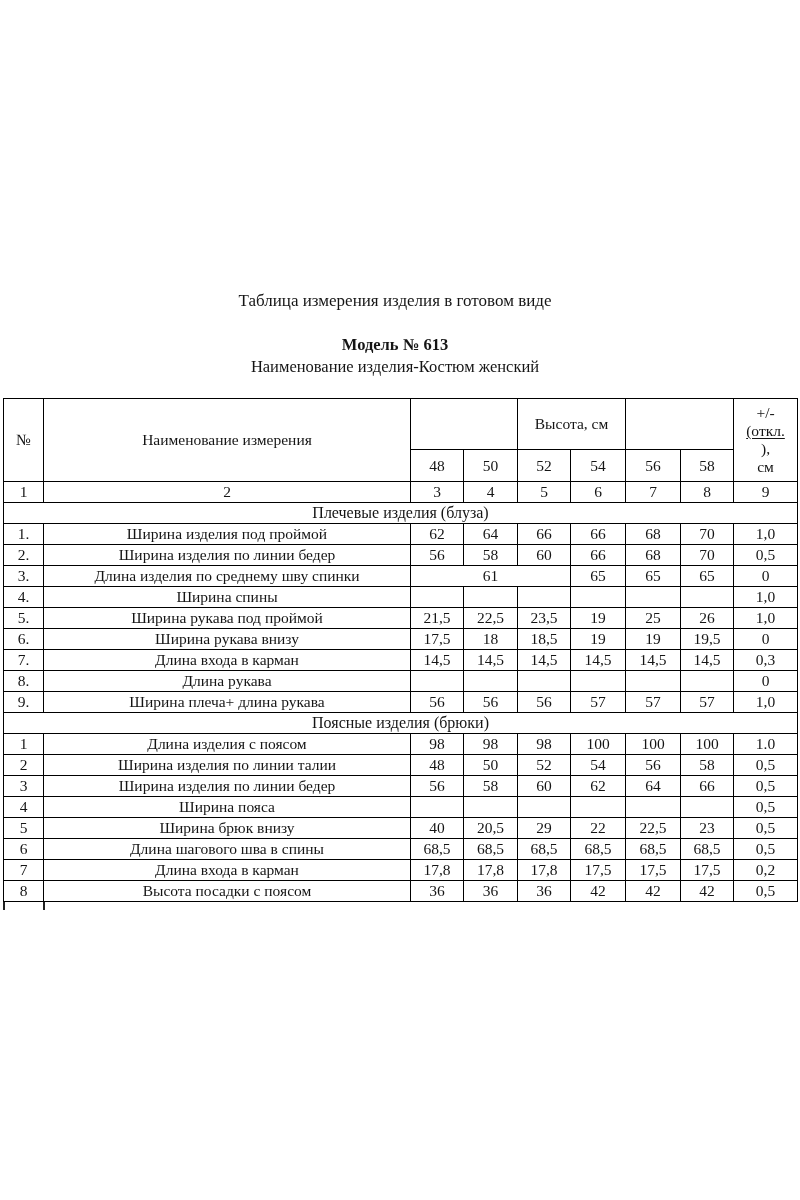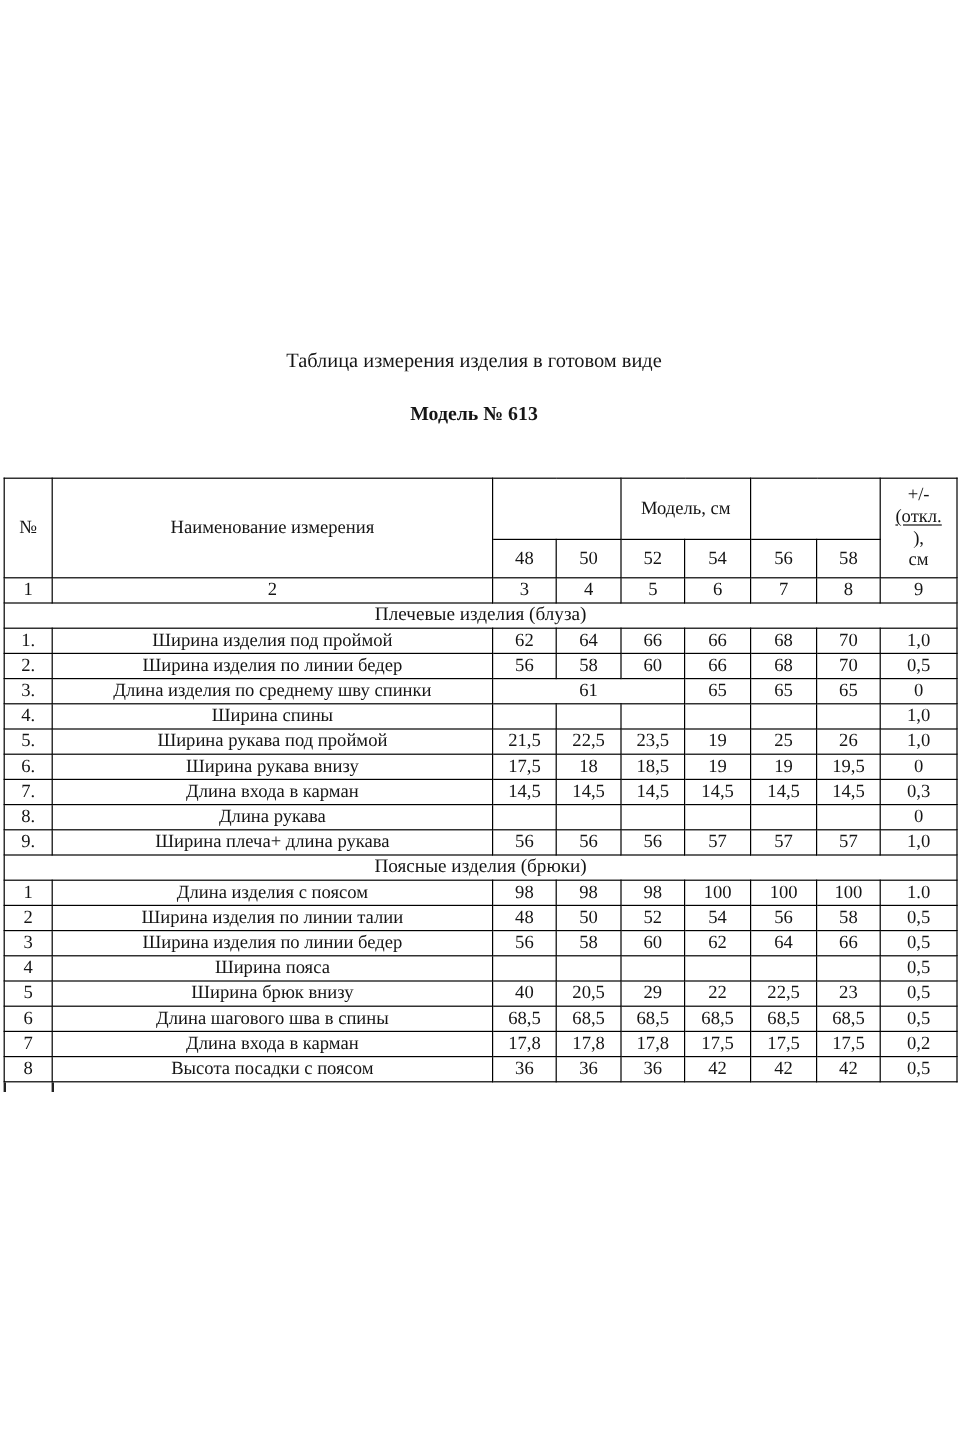--- a/index.html
+++ b/index.html
@@ -112,40 +112,41 @@
   .stub.s1{left:0;}
   .stub.s2{left:40px;}
 </style>
 </head>
 <body>
 
 <div class="page">
 
   <div class="doc-title">Таблица измерения изделия в готовом виде</div>
   <div class="doc-model">Модель № 613</div>
+  <div class="doc-product">Наименование изделия-Костюм женский</div>
 
   <div class="table-wrap">
     <table class="meas">
       <colgroup>
         <col style="width:40px">
         <col style="width:367px">
         <col style="width:53px">
         <col style="width:54px">
         <col style="width:53px">
         <col style="width:55px">
         <col style="width:55px">
         <col style="width:53px">
         <col style="width:64px">
       </colgroup>
       <thead>
         <tr class="h1">
           <td class="numh" rowspan="2">№</td>
           <td class="nameh" rowspan="2">Наименование измерения</td>
           <td class="sizegrp" colspan="2"></td>
-          <td class="sizegrp" colspan="2">Модель, см</td>
+          <td class="sizegrp" colspan="2">Высота, см</td>
           <td class="sizegrp" colspan="2"></td>
           <td class="tolh" rowspan="2">
             <span class="tl">+/-</span>
             <span class="tl squiggle">(откл.</span>
             <span class="tl">),</span>
             <span class="tl">см</span>
           </td>
         </tr>
         <tr class="h2">
           <td>48</td>

